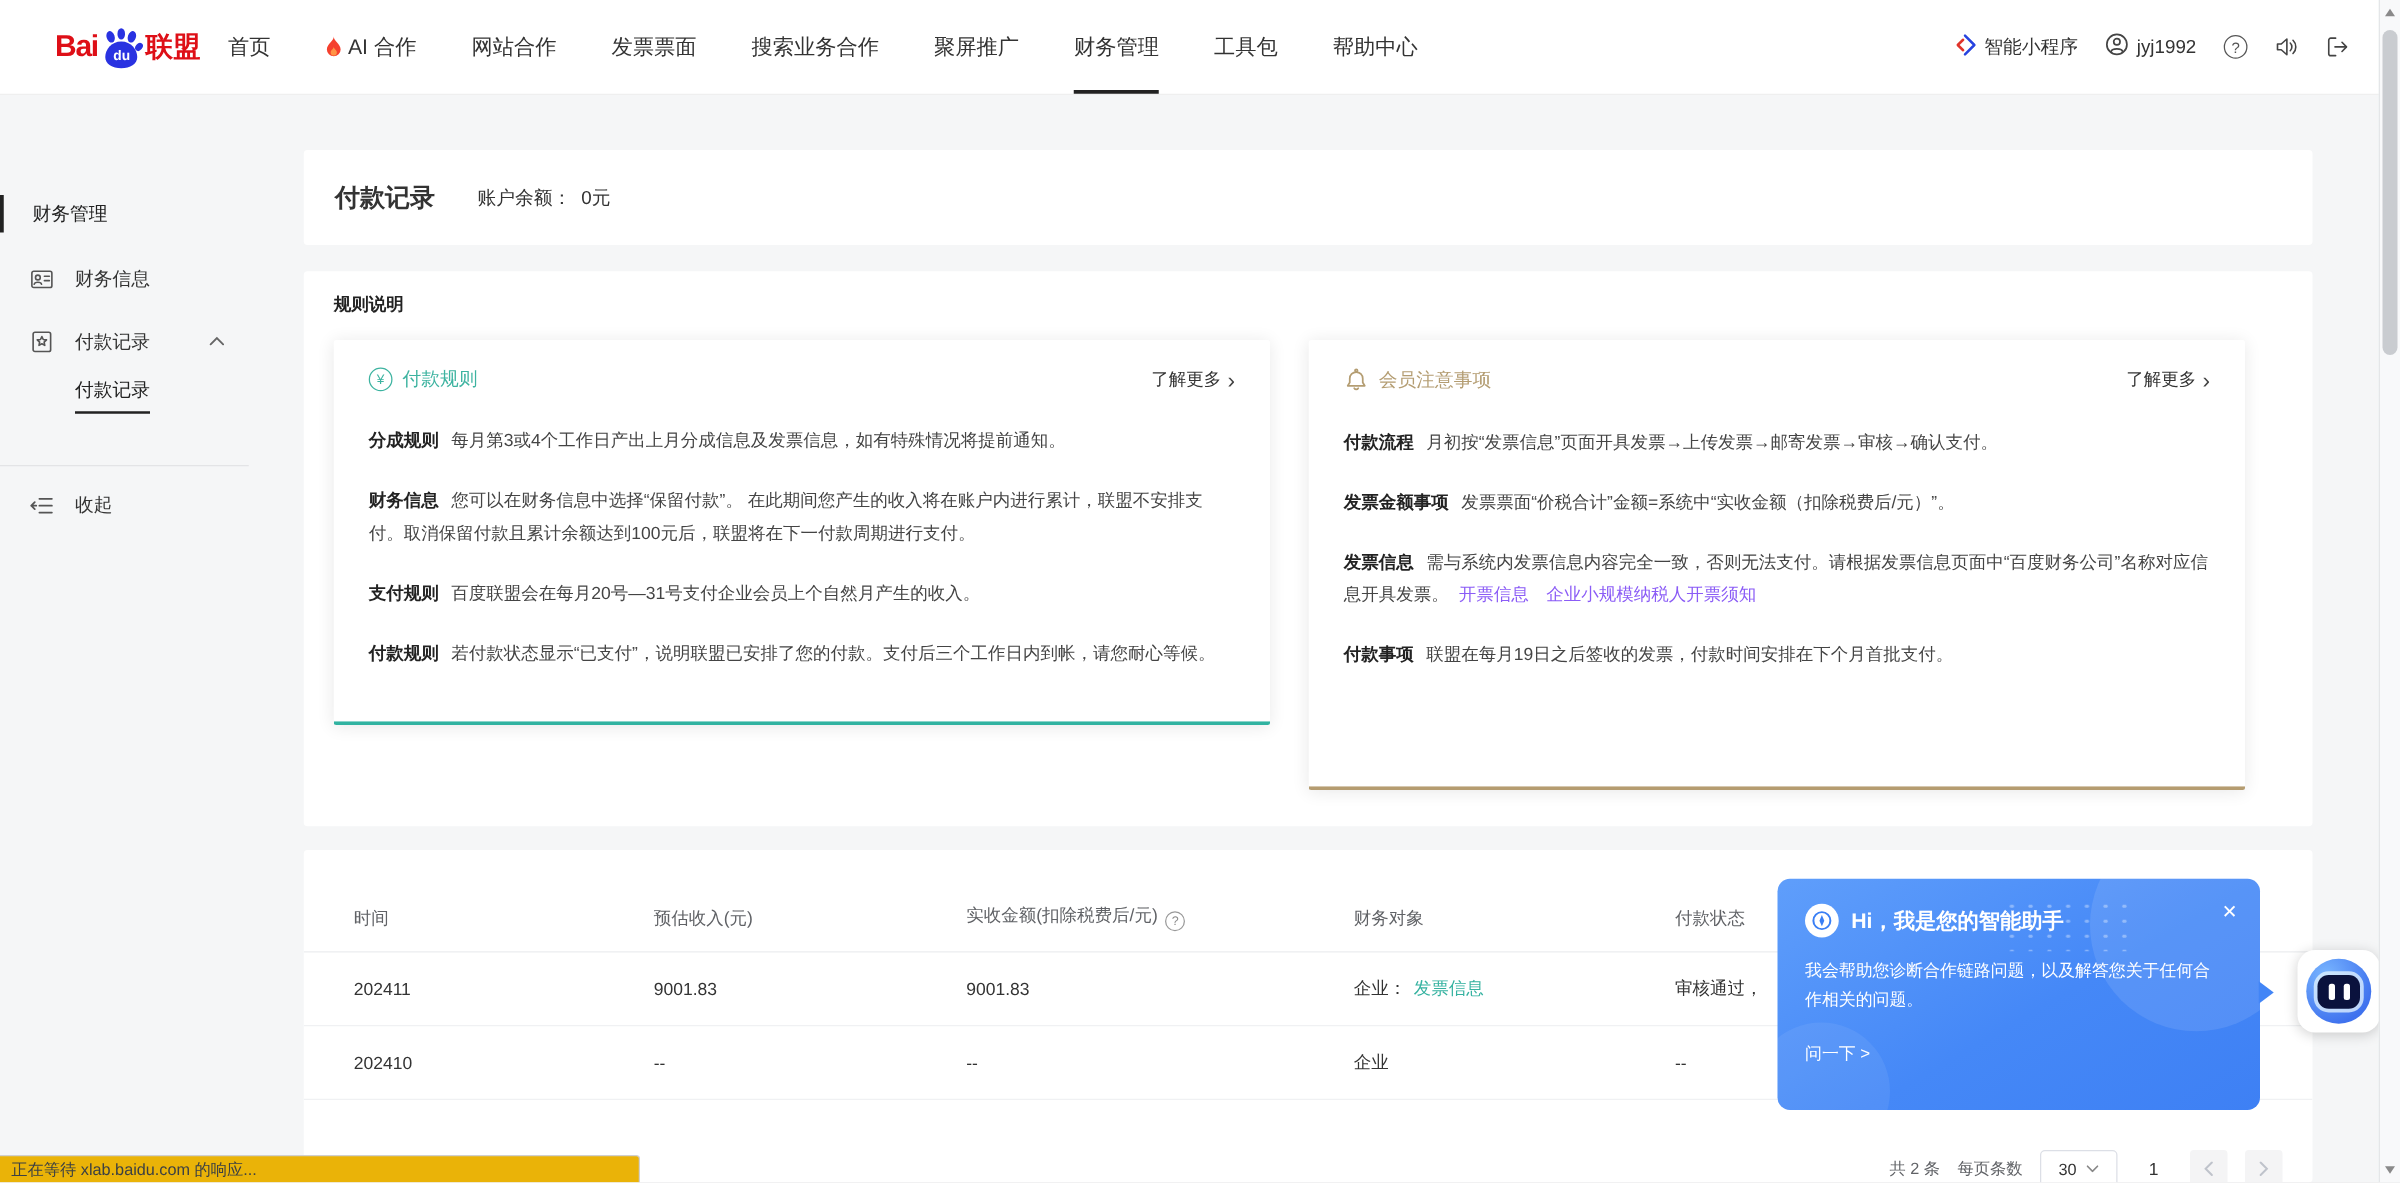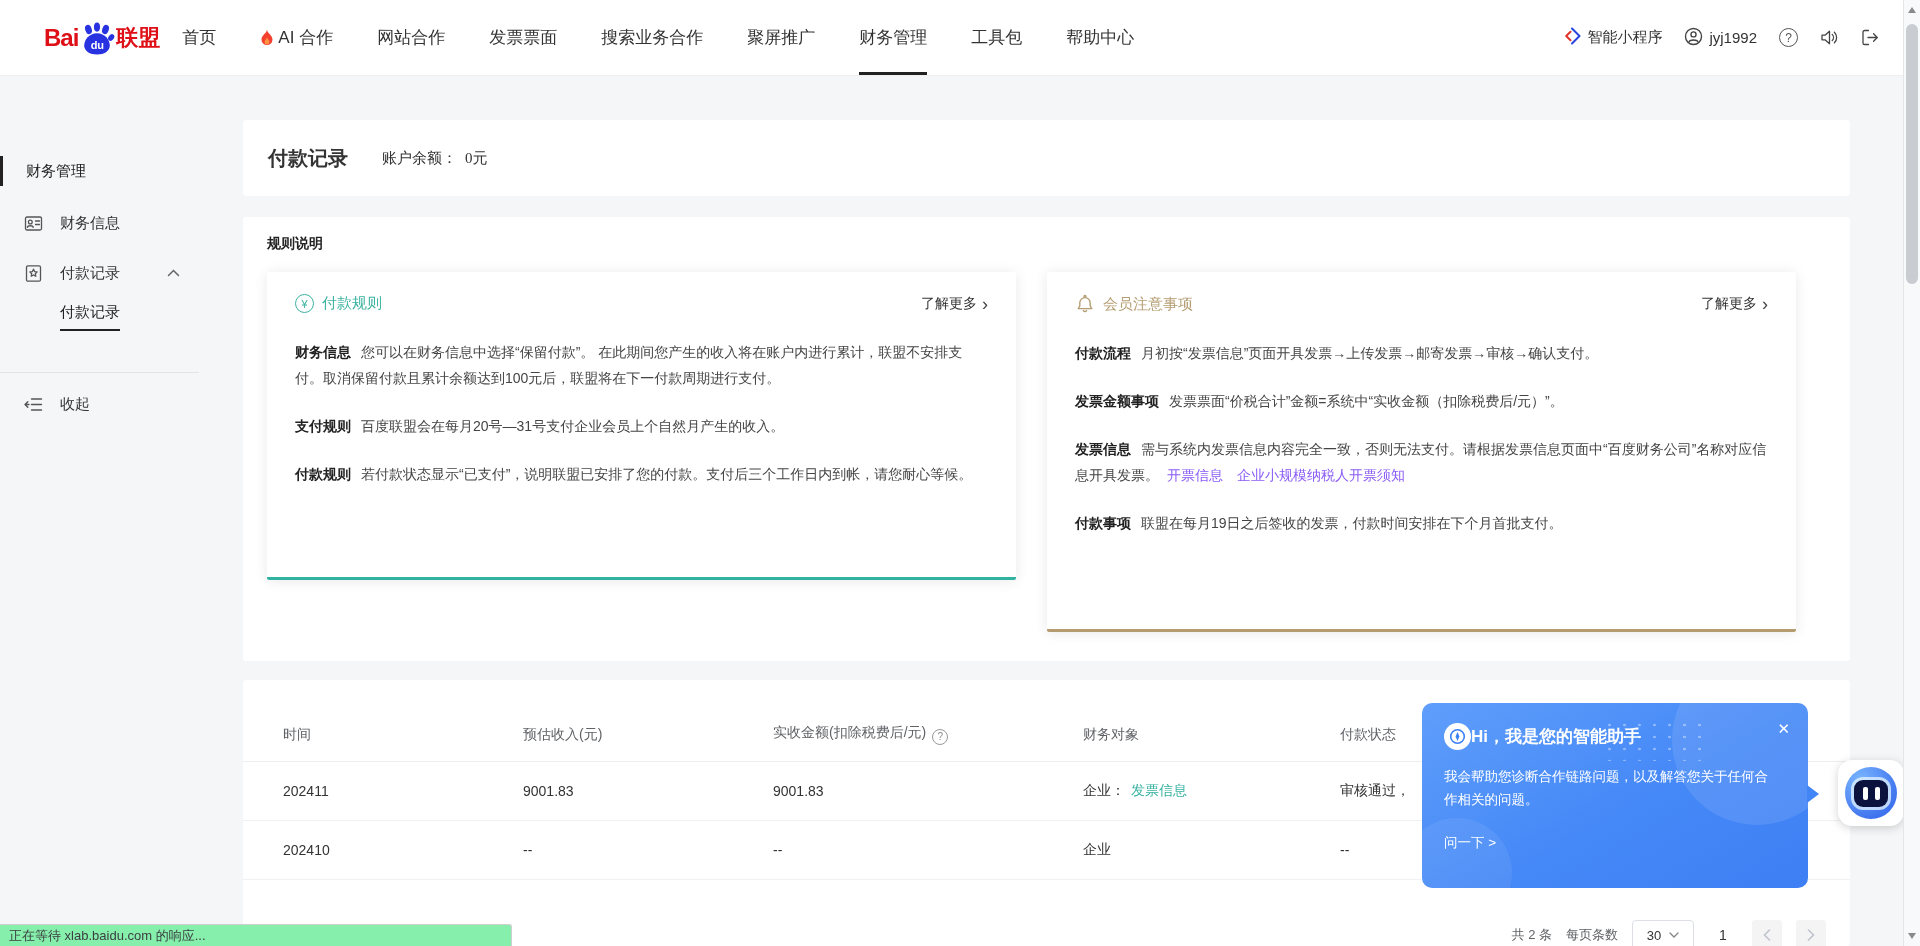--- a/index.html
+++ b/index.html
@@ -47,21 +47,21 @@
   .side-item .s-label { margin-left:60px; }
   .side-item .s-caret { position:absolute; right:19px; display:flex; }
   .side-subitem { position:absolute; top:227px; left:60px; font-size:15px; color:#222;
     padding-bottom:7px; border-bottom:2px solid #222; cursor:pointer; }
   .side-divider { position:absolute; top:296px; left:0; width:199px; height:1px;
     background:#e3e4e6; }
   
   .card { position:absolute; left:243px; width:1607px; background:#fff; border-radius:3px; }
   .header-card { top:120px; height:76px; display:flex; align-items:center; padding-left:25px; }
   .header-card h1 { font-size:20px; font-weight:bold; color:#333; }
-  .balance { margin-left:34px; font-size:15px; color:#333; display:flex; gap:8px;font-family:Liberation Serif, serif; }
+  .balance { margin-left:34px; font-size:15px; color:#333; display:flex; gap:8px; }
   .rules-card { top:217px; height:444px; }
   .rules-card h2 { position:absolute; top:18px; left:24px; font-size:14px;
     font-weight:600; color:#222; }
   .rule-box { position:absolute; top:55px; width:749px; background:#fff;
     box-shadow:0 1px 14px rgba(0,0,0,0.09); border-radius:2px; padding:0 28px; }
   .rule-box.lbox { left:24px; height:308px; border-bottom:3px solid #31b3a1; }
   .rule-box.rbox { left:804px; height:360px; border-bottom:3px solid #b59c70; }
   .rule-head { display:flex; align-items:center; margin-top:22px; }
   .coin-icon { width:19px; height:19px; border:1.5px solid #3db3a0; border-radius:50%;
     color:#3db3a0; font-size:11px; display:flex; align-items:center;
@@ -102,21 +102,21 @@
     border-radius:10px; z-index:20; color:#fff;
     background:linear-gradient(150deg,#5f9efb 0%,#4588f7 55%,#3e80f4 100%); }
   .pop-decor { position:absolute; inset:0; border-radius:10px; overflow:hidden; }
   .pop-circle1 { position:absolute; right:-34px; top:-48px; width:170px; height:170px;
     border-radius:50%; background:rgba(255,255,255,0.10); }
   .pop-circle2 { position:absolute; left:-20px; bottom:-40px; width:110px; height:110px;
     border-radius:50%; background:rgba(255,255,255,0.07); }
   .pop-dots { position:absolute; top:16px; left:180px; width:110px; height:42px;
     background-image:radial-gradient(rgba(255,255,255,0.35) 1.5px, transparent 2px);
     background-size:15px 12px; }
-  .pop-head { position:absolute; top:20px; left:22px; display:flex; align-items:center; }
+  .pop-head { position:absolute; top:20px; left:22px; display:flex; align-items:center; gap:10px; }
   .compass { width:27px; height:27px; background:#fff; border-radius:50%;
     display:flex; align-items:center; justify-content:center; }
   .pop-title { font-size:17px; font-weight:bold; }
   .pop-close { position:absolute; top:17px; right:18px; font-size:15px; cursor:pointer;
     font-style:normal; }
   .pop-body { position:absolute; top:62px; left:22px; width:336px; font-size:13.5px;
     line-height:23px; }
   .pop-action { position:absolute; top:131px; left:22px; font-size:13.5px; cursor:pointer;
     color:#fff; text-decoration:none; }
   .pop-tail { position:absolute; right:-11px; top:82px; width:0; height:0;
@@ -128,21 +128,21 @@
     display:flex; align-items:center; justify-content:center; z-index:21; cursor:pointer; }
   .bot-circle { width:52px; height:52px; border-radius:50%;
     background:radial-gradient(circle at 30% 25%, #79b6ff, #3f72ee 75%);
     display:flex; align-items:center; justify-content:center; }
   .bot-face { width:34px; height:27px; background:#0a123d; border-radius:9px;
     box-shadow:0 0 0 3px rgba(230,245,255,0.75); display:flex; align-items:center;
     justify-content:center; gap:7px; }
   .bot-eye { width:5px; height:13px; background:#fff; border-radius:2px; }
   
   .statusbar { position:absolute; left:0; bottom:0; width:512px; height:22px;
-    background:#86efac; border-top:1px solid #cfcfcf; border-right:1px solid #cfcfcf;
+    background:#eab308; border-top:1px solid #cfcfcf; border-right:1px solid #cfcfcf;
     border-top-right-radius:3px; font-size:13px; color:#3c4043; line-height:21px;
     padding-left:9px; z-index:30; white-space:nowrap; overflow:hidden; }
   
   .scrollbar { position:absolute; right:0; top:0; width:17px; height:946px;
     background:#f8f9fa; border-left:1px solid #e4e6e8; z-index:40; }
   .sb-up { position:absolute; top:7px; left:4px; width:0; height:0;
     border-left:4.5px solid transparent; border-right:4.5px solid transparent;
     border-bottom:6px solid #8a8a8a; cursor:pointer; }
   .sb-thumb { position:absolute; top:24px; left:2px; width:12px; height:260px;
     background:#c9ccd0; border-radius:6px; cursor:pointer; }
@@ -305,20 +305,21 @@
         <span class="coin-icon">
             <i>¥</i>
           </span>
         <span class="rule-title teal">付款规则</span>
         <a class="more">
           <span>了解更多</span>
             <i>›</i>
         </a>
       </div>
       <div class="rule-body">
+        <p><b>分成规则</b><span>每月第3或4个工作日产出上月分成信息及发票信息，如有特殊情况将提前通知。</span></p>
         <p><b>财务信息</b><span>您可以在财务信息中选择“保留付款”。 在此期间您产生的收入将在账户内进行累计，联盟不安排支付。取消保留付款且累计余额达到100元后，联盟将在下一付款周期进行支付。</span></p>
         <p><b>支付规则</b><span>百度联盟会在每月20号—31号支付企业会员上个自然月产生的收入。</span></p>
         <p><b>付款规则</b><span>若付款状态显示“已支付”，说明联盟已安排了您的付款。支付后三个工作日内到帐，请您耐心等候。</span></p>
       </div>
     </div>
 
     <div class="rule-box rbox">
       <div class="rule-head">
         <span class="bell-wrap">
           <svg width="20" height="20" viewBox="0 0 20 20" fill="none" stroke="#b49d72" stroke-width="1.4" stroke-linejoin="round">

